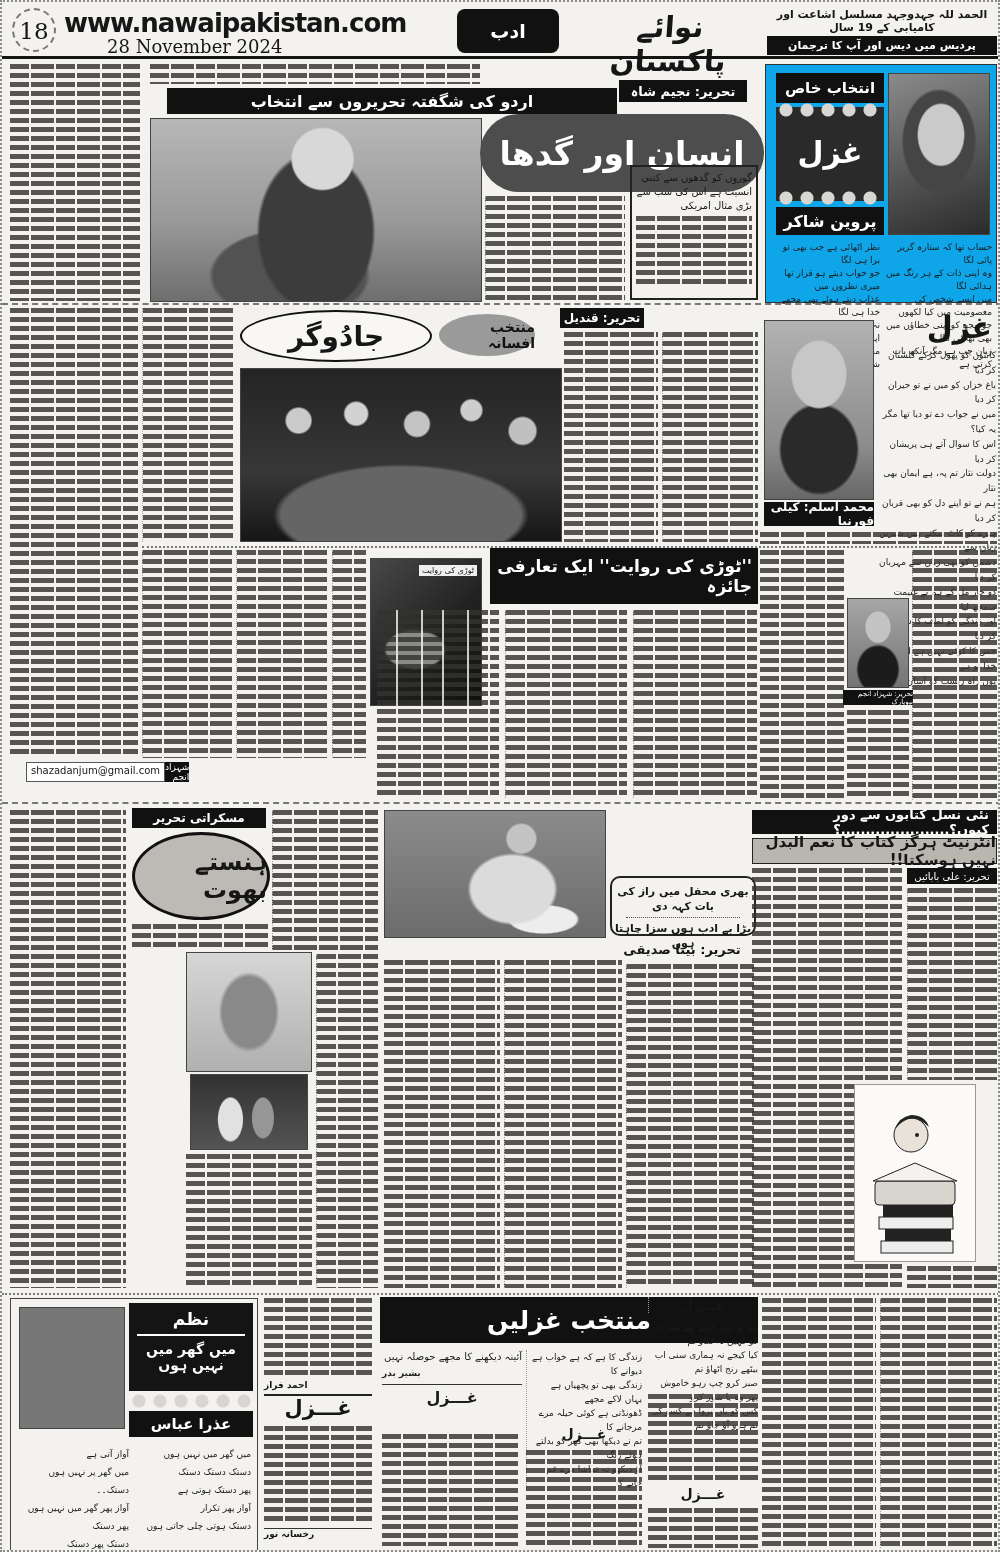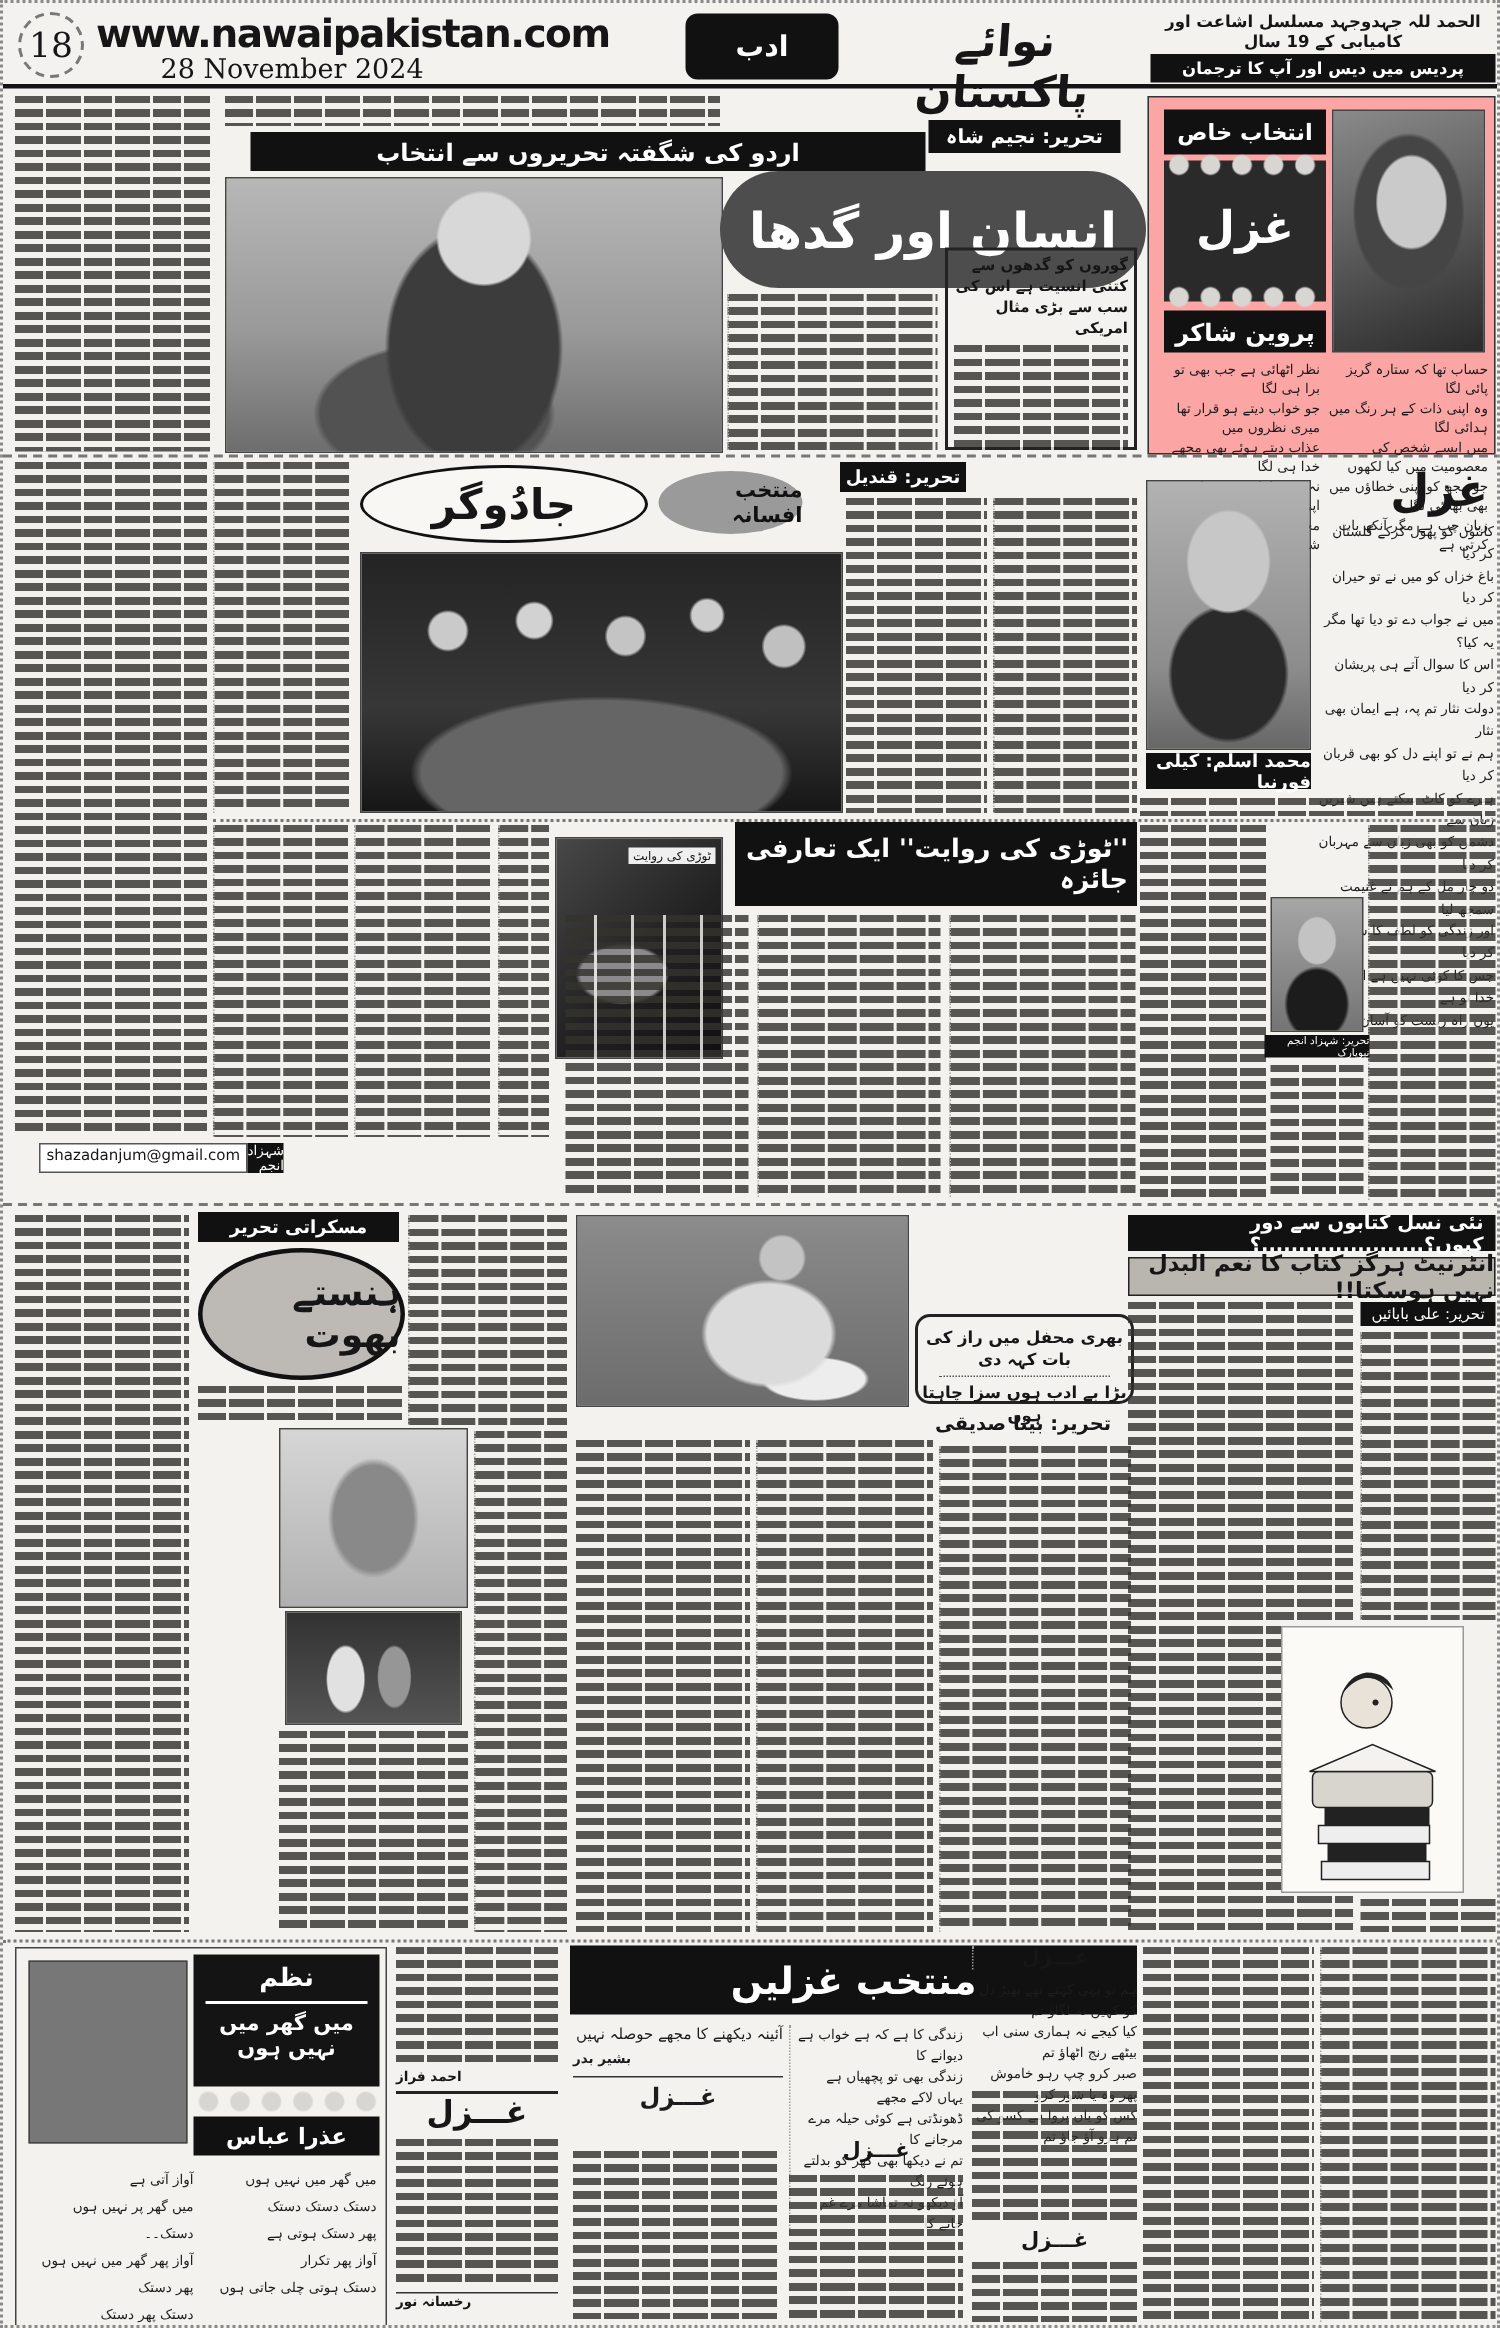--- a/index.html
+++ b/index.html
@@ -47,26 +47,26 @@
   <div class="abs photo" style="left:148px;top:116px;width:332px;height:184px;background:
       radial-gradient(circle 34px at 52% 22%, #d8d8d8 0 30px, rgba(0,0,0,0) 32px),
       radial-gradient(ellipse 70px 95px at 50% 62%, #3c3c3c 0 80%, rgba(0,0,0,0) 85%),
       radial-gradient(ellipse 95px 55px at 42% 86%, #57524a 0 80%, rgba(0,0,0,0) 85%),
       linear-gradient(180deg,#b9b7b2 0%,#9d9a94 55%,#716e68 100%);"></div>
   <div class="abs ctr" style="left:478px;top:112px;width:284px;height:78px;background:#4d4d4d;border-radius:40px;display:flex;align-items:center;justify-content:center;">
     <span class="rtl" style="color:#fff;font-size:33px;font-weight:bold;">انسان اور گدھا</span>
   </div>
   <div class="abs blackbox rtl" style="left:617px;top:78px;width:128px;height:22px;font-size:13px;font-weight:bold;">تحریر: نجیم شاہ</div>
   <div class="abs tx vr" style="left:483px;top:194px;width:140px;height:104px;"></div>
-  <div class="abs rtl" style="left:628px;top:163px;width:128px;height:135px;border:2px solid #222;padding:4px;font-size:10px;line-height:14px;font-weight:bold;">
+  <div class="abs rtl" style="left:628px;top:163px;width:128px;height:135px;border:2px solid #222;padding:4px;font-size:10px;line-height:14px;">
     <span>گوروں کو گدھوں سے کتنی انسیت ہے اس کی سب سے بڑی مثال امریکی</span>
     <div class="tx" style="height:70px;margin-top:3px;"></div>
   </div>
 
-  <div class="abs" style="left:763px;top:62px;width:232px;height:239px;border:1px solid #333;background:#fca5a5;">
+  <div class="abs" style="left:763px;top:62px;width:232px;height:239px;border:1px solid #333;background:#0ea5e9;">
     <div class="abs blackbox rtl kicker" style="left:10px;top:8px;width:108px;height:30px;font-size:15px;">انتخاب خاص</div>
     <div class="abs" style="left:10px;top:42px;width:108px;height:94px;background:#2a2a2a;">
       <div class="abs dotrow" style="left:0;top:-4px;width:108px;height:14px;"></div>
       <div class="abs rtl ctr" style="left:0;top:28px;width:108px;color:#fff;font-size:30px;font-weight:bold;">غزل</div>
       <div class="abs dotrow" style="left:0;bottom:-4px;width:108px;height:14px;"></div>
     </div>
     <div class="abs blackbox rtl" style="left:10px;top:142px;width:108px;height:28px;font-size:16px;font-weight:bold;">پروین شاکر</div>
     <div class="abs photo" style="left:122px;top:8px;width:102px;height:162px;background:
         radial-gradient(ellipse 30px 40px at 52% 38%, #cfcac2 0 75%, rgba(0,0,0,0) 80%),
         radial-gradient(ellipse 44px 62px at 50% 42%, #4a443c 0 80%, rgba(0,0,0,0) 85%),

